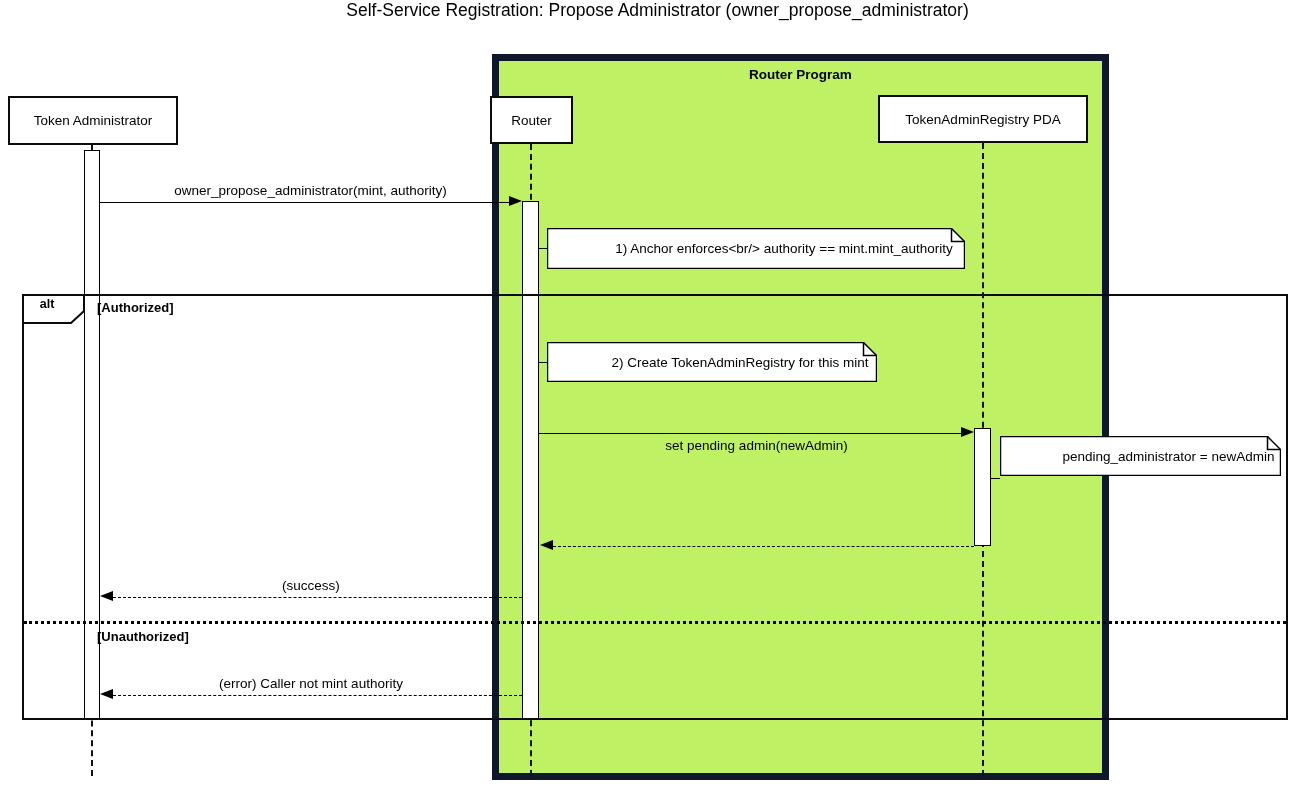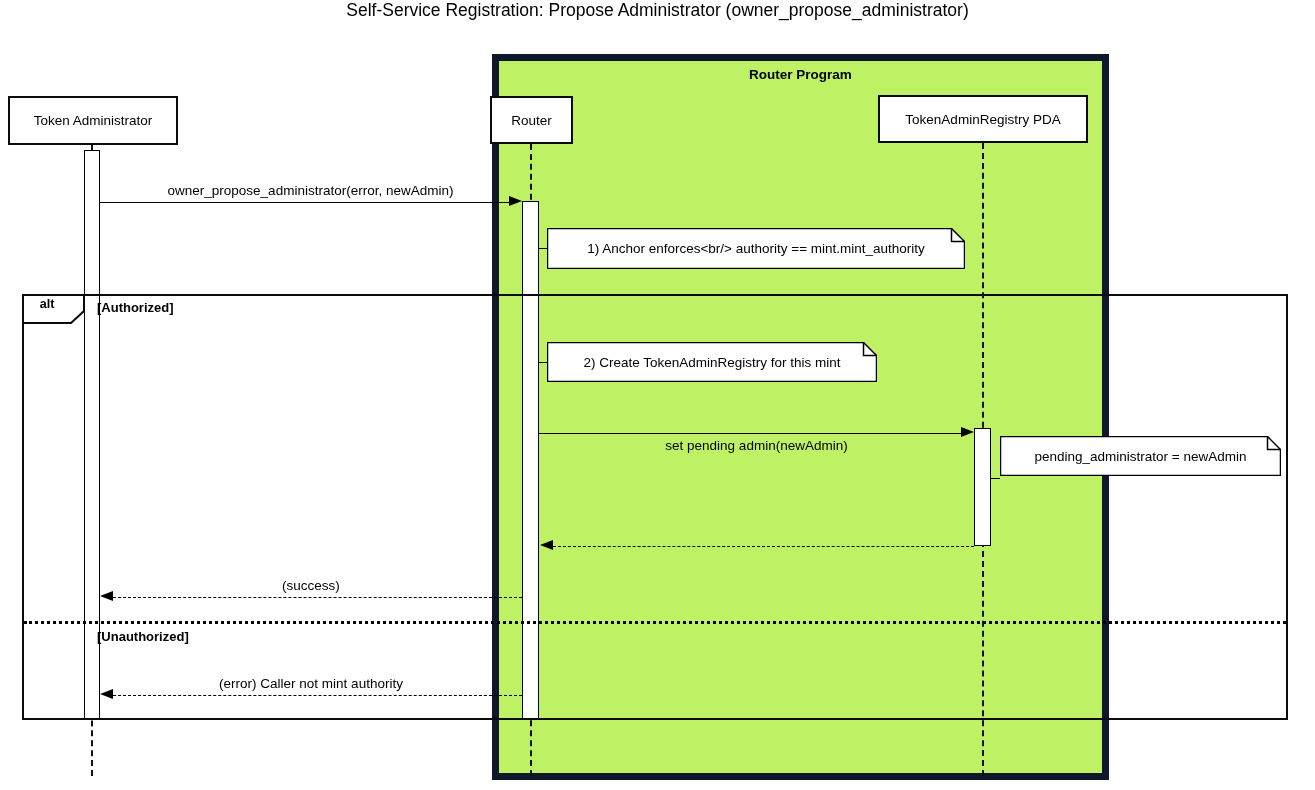--- a/index.html
+++ b/index.html
@@ -29,21 +29,21 @@
   .msg-line{height:0;border-top:1.5px solid #000;z-index:3;}
   .msg-line.dashed{border-top-style:dashed;}
   .msg-label{text-align:center;font-size:13.5px;z-index:3;white-space:nowrap;}
   .arrow{width:0;height:0;z-index:3;}
   .arrow.right{border-top:5.5px solid transparent;border-bottom:5.5px solid transparent;
     border-left:13px solid #000;}
   .arrow.left{border-top:5.5px solid transparent;border-bottom:5.5px solid transparent;
     border-right:13px solid #000;}
   .note{z-index:4;}
   .note .note-text{position:absolute;left:0;top:0;width:100%;height:100%;
-    display:flex;align-items:center;justify-content:center;font-size:13.5px;white-space:nowrap;}
+    display:flex;align-items:center;justify-content:center;font-size:13.5px;white-space:nowrap;padding-left:28px;}
   .note svg{display:block;}
   .connector{height:0;border-top:1.5px solid #000;z-index:3;}
   .alt-frame{left:22px;top:294px;width:1266px;height:426px;border:2px solid #0b0b0b;
     box-sizing:border-box;z-index:5;pointer-events:none;}
   .alt-badge{left:22px;top:294px;width:64px;height:30px;z-index:6;}
   .alt-badge .op{position:absolute;left:0;top:3px;width:50px;text-align:center;
     font-weight:bold;font-size:12.5px;}
   .guard{font-weight:bold;font-size:13px;z-index:6;white-space:nowrap;}
   .g1{left:97px;top:300px;}
   .g2{left:97px;top:629px;}
@@ -71,21 +71,21 @@
     <span>Router</span>
   </div>
   <div class="abs participant p3">
     <span>TokenAdminRegistry PDA</span>
   </div>
 
   <div class="abs activation a1"></div>
   <div class="abs activation a2"></div>
   <div class="abs activation a3"></div>
 
-  <div class="abs msg-label" style="left:99px;top:183px;width:423px;">owner_propose_administrator(error, newAdmin)</div>
+  <div class="abs msg-label" style="left:99px;top:183px;width:423px;">owner_propose_administrator(mint, authority)</div>
   <div class="abs msg-line" style="left:99px;top:202px;width:411px;"></div>
   <div class="abs arrow right" style="left:509px;top:196px;"></div>
 
   <div class="abs connector" style="left:538px;top:248px;width:10px;"></div>
   <div class="abs note" style="left:547px;top:228px;width:418px;height:41px;">
     <svg width="418" height="41">
       <polygon points="0.5,0.5 404.5,0.5 417.5,13.5 417.5,40.5 0.5,40.5" fill="#ffffff" stroke="#000" stroke-width="1.5"></polygon>
       <path d="M404.5,0.5 L404.5,13.5 L417.5,13.5" fill="none" stroke="#000" stroke-width="1.5"></path>
     </svg>
     <span class="note-text">1) Anchor enforces&lt;br/&gt; authority == mint.mint_authority</span>

